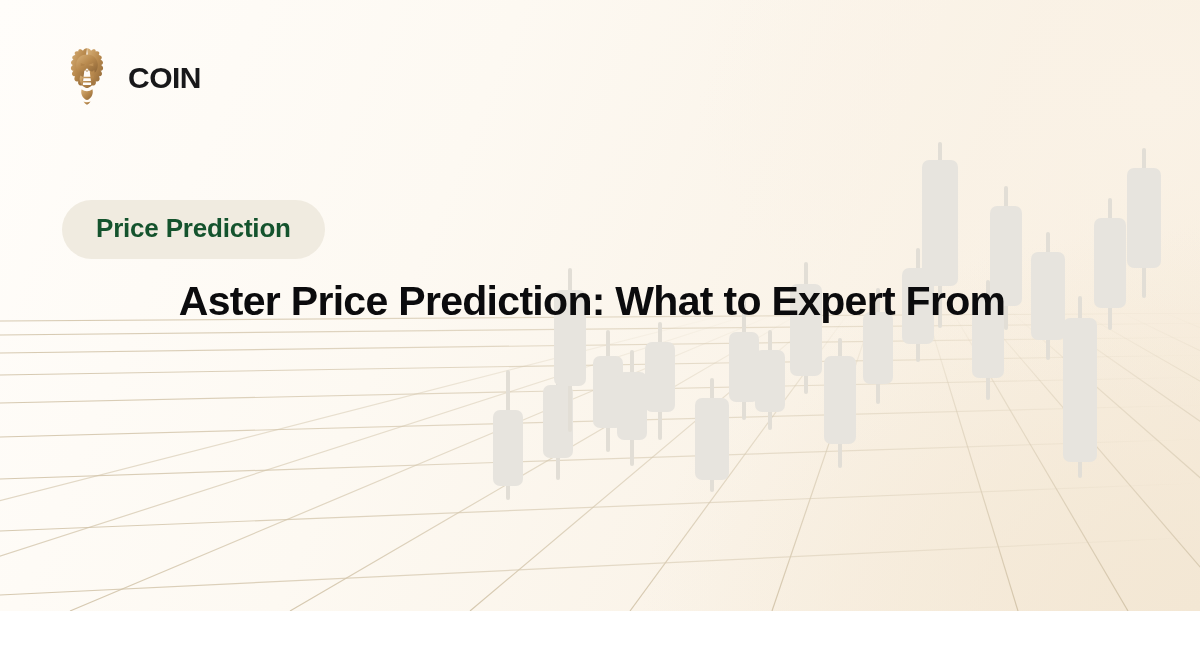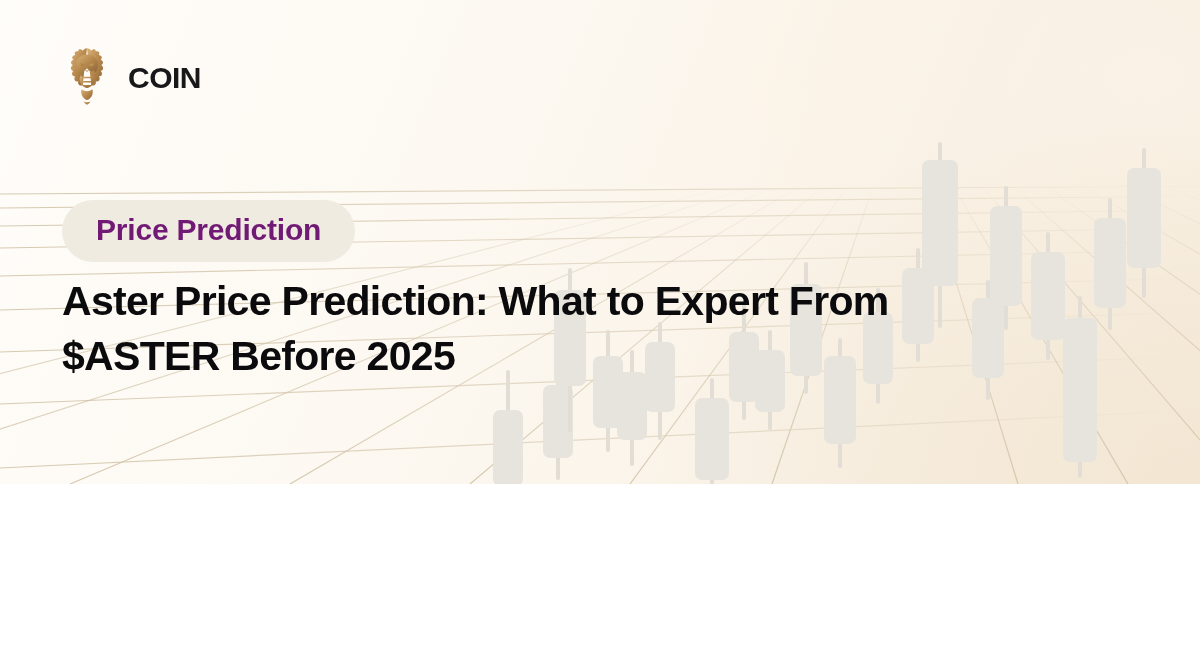--- a/index.html
+++ b/index.html
@@ -1,21 +1,21 @@
 <!DOCTYPE html>
 <html><head>
 <meta charset="utf-8">
 <style>
   * { margin:0; padding:0; box-sizing:border-box; }
   html, body {
     width:1200px; height:667px; overflow:hidden;
     font-family:"Liberation Sans", sans-serif;
   }
   #banner {
-    position:relative; width:1200px; height:484px; overflow:hidden;
+    position:relative; width:1200px; height:611px; overflow:hidden;
     background:
       radial-gradient(ellipse 900px 620px at 100% 100%, #F3E7D4 0%, rgba(243,231,212,0) 62%),
       radial-gradient(ellipse 760px 520px at 96% 16%, #FAF2E6 0%, rgba(250,242,230,0) 60%),
       linear-gradient(112deg, #FFFDFA 0%, #FDF9F2 36%, #FAF3E8 66%, #F6EBDA 100%);
   }
 
   
   #floor {
     position:absolute; left:0; right:0; bottom:0; height:300px;
     overflow:hidden; pointer-events:none;
@@ -50,30 +50,30 @@
   }
 
   
   #badge {
     position:absolute; left:62px; top:200px;
     background:#F0EBE0; border-radius:32px;
     padding:13px 34px 15px 34px;
     display:inline-flex; align-items:center;
   }
   #badge-label {
-    font-size:30px; font-weight:bold; color:#701a75; letter-spacing:-0.2px;
+    font-size:26px; font-weight:bold; color:#14532d; letter-spacing:-0.2px;
   }
 
   
   #headline {
     position:absolute; left:62px; top:274px; width:1060px;
     font-size:41px; font-weight:bold; color:#0B0B0D;
     line-height:1.33; letter-spacing:-0.7px;
   }
-  #headline .ln { display:block; white-space:nowrap; }
+  #headline .ln { display:block; white-space:nowrap;text-align:center; }
 
   
   #footer-url {
     position:absolute; left:62px; top:600px;
     font-size:23px; color:#2A2A2C; letter-spacing:0.2px;
   }
 </style>
 </head>
 <body>
 
@@ -225,17 +225,16 @@
       <span>COIN</span>
     </div>
   </div>
 
   <div id="badge">
     <span id="badge-label">Price Prediction</span>
   </div>
 
   <h1 id="headline">
     <span class="ln">Aster Price Prediction: What to Expert From</span>
-    <span class="ln">$ASTER Before 2025</span>
   </h1>
 
 
 </div>
 
 </body></html>

